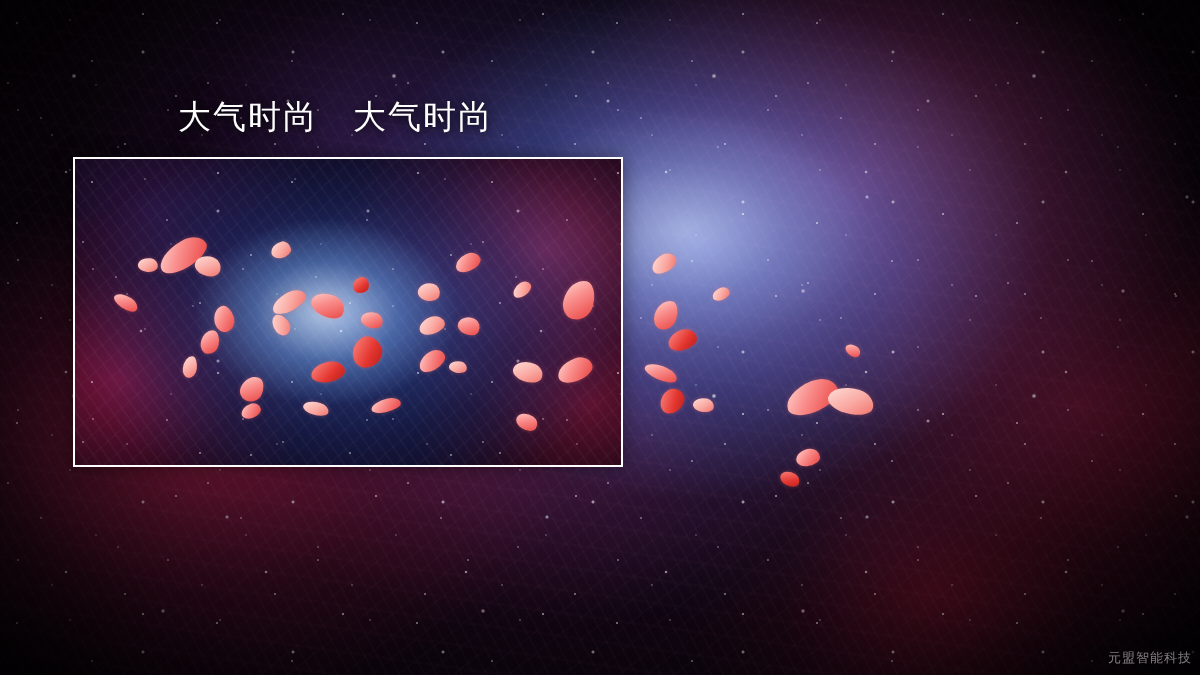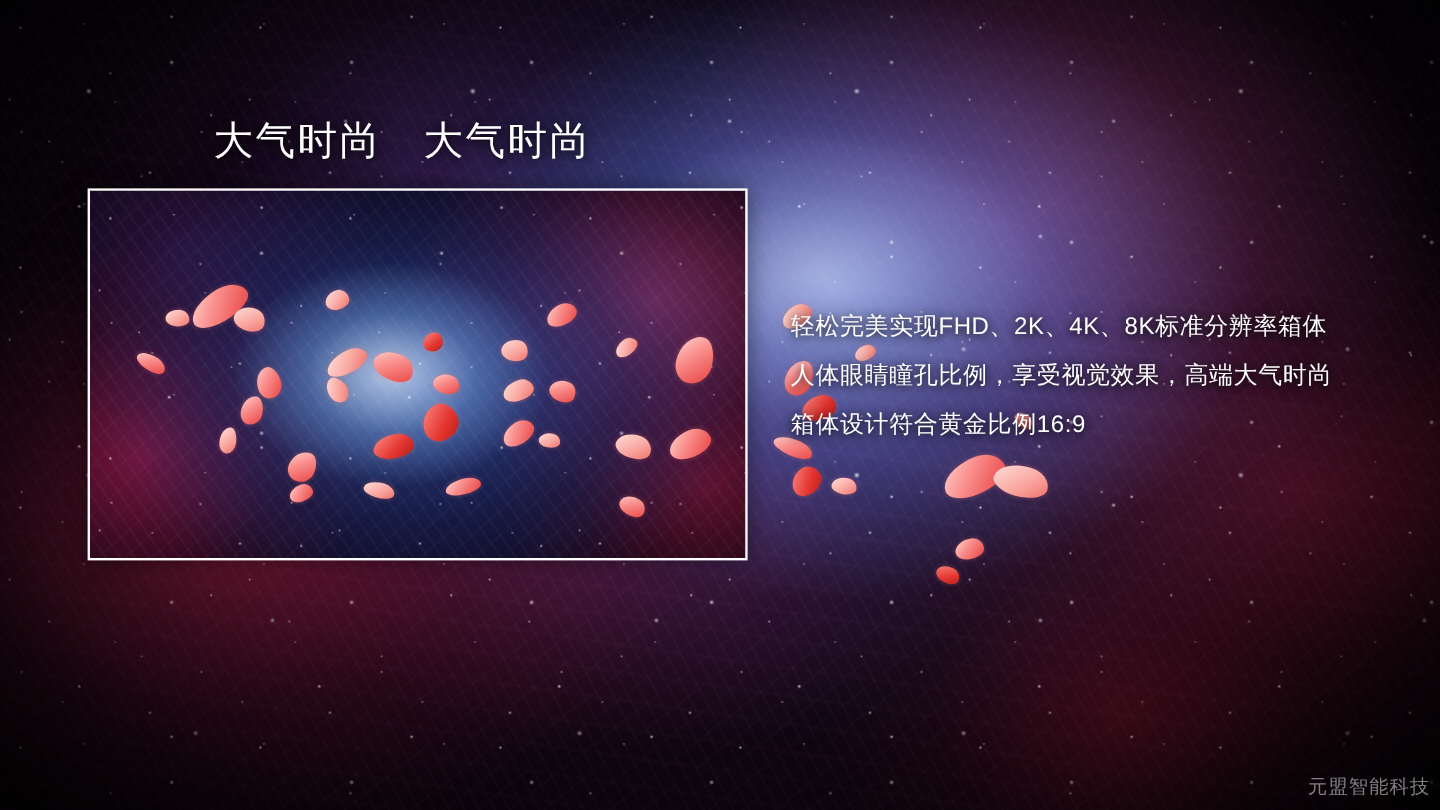--- a/index.html
+++ b/index.html
@@ -127,21 +127,21 @@
   }
   #body-copy{
     position:absolute;left:659px;top:252px;width:520px;
     color:#ffffff;font-size:20px;line-height:41px;letter-spacing:.5px;
     text-shadow:0 2px 7px rgba(0,0,0,.80),0 0 16px rgba(0,0,0,.55);
     white-space:nowrap;
   }
   #body-copy .line{display:block;}
   #watermark{
     position:absolute;right:8px;bottom:8px;
-    font-size:16px;color:rgba(205,200,205,.62);letter-spacing:1px;
+    font-size:13px;color:rgba(205,200,205,.62);letter-spacing:1px;
   }
 </style>
 </head>
 <body>
 
 <div id="slide">
 
   <div class="neb bg-base"></div>
   <div class="neb bg-wisp"></div>
   <div class="neb bg-core"></div>
@@ -200,20 +200,15 @@
       <div class="petal" style="left:166px;top:245px;width:20px;height:14px;transform:rotate(-18deg);"></div>
       <div class="petal pale" style="left:228px;top:243px;width:26px;height:13px;transform:rotate(16deg);"></div>
       <div class="petal" style="left:296px;top:240px;width:30px;height:13px;transform:rotate(-12deg);"></div>
       <div class="petal pale" style="left:108px;top:197px;width:14px;height:22px;transform:rotate(6deg);"></div>
       <div class="petal" style="left:380px;top:95px;width:26px;height:17px;transform:rotate(-22deg);"></div>
     </div>
   </div>
 
   <div id="slide-title">大气时尚　大气时尚</div>
 
-  <div id="body-copy">
-    <span class="line">轻松完美实现FHD、2K、4K、8K标准分辨率箱体</span>
-    <span class="line">人体眼睛瞳孔比例，享受视觉效果，高端大气时尚</span>
-    <span class="line">箱体设计符合黄金比例16:9</span>
-  </div>
 
   <div id="watermark">元盟智能科技</div>
 </div>
 
 </body></html>

